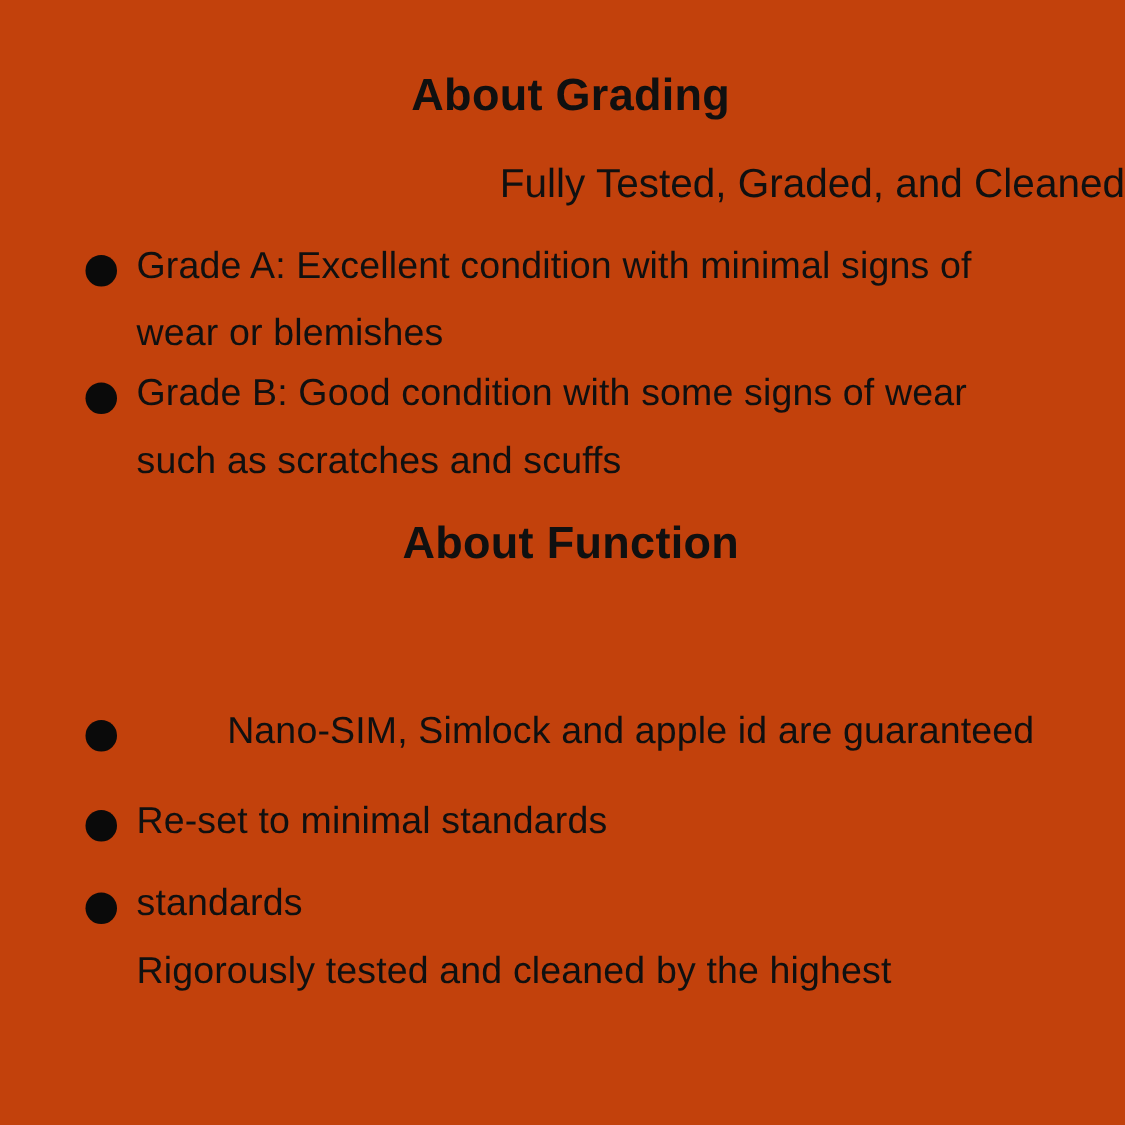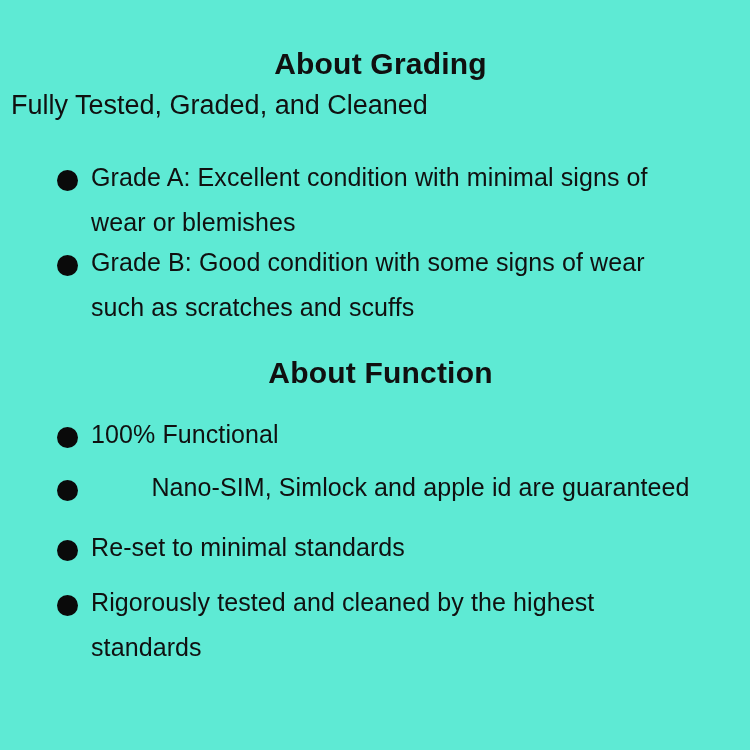--- a/index.html
+++ b/index.html
@@ -4,48 +4,48 @@
 <style>
   html, body {
     margin: 0;
     padding: 0;
     background: #ffffff;
   }
   .page {
     position: relative;
     width: 750px;
     height: 750px;
-    background: #5eead4;
+    background: #c2410c;
     font-family: "Liberation Sans", "DejaVu Sans", sans-serif;
     color: #101010;
     overflow: hidden;
   }
   .heading {
     position: absolute;
     left: 0;
     width: 100%;
     box-sizing: border-box;
     padding-left: 11px;           
     text-align: center;
     font-size: 30px;
     font-weight: bold;
     line-height: 36px;
     letter-spacing: 0.2px;
     white-space: nowrap;
   }
   .heading.grading { top: 46px; }
-  .heading.function { top: 355px; }
+  .heading.function { top: 345px; }
   .subtitle {
     position: absolute;
     left: 0;
-    top: 88px;
+    top: 105px;
     width: 100%;
     box-sizing: border-box;
     padding-left: 11px;
-    text-align: left;
+    text-align: right;
     font-size: 27px;
     font-weight: normal;
     line-height: 34px;
     white-space: nowrap;
   }
   .bullet-item {
     position: absolute;
     left: 57px;
     right: 0;
   }
@@ -92,42 +92,36 @@
   <div class="bullet-item item-gb">
     <span class="dot"></span>
     <div class="lines">
       <div>Grade B: Good condition with some signs of wear</div>
       <div>such as scratches and scuffs</div>
     </div>
   </div>
 
   <div class="heading function">About Function</div>
 
-  <div class="bullet-item item-f1">
-    <span class="dot"></span>
-    <div class="lines">
-      <div>100% Functional</div>
-    </div>
-  </div>
 
   <div class="bullet-item item-f2">
     <span class="dot"></span>
     <div class="lines">
       <div>Nano-SIM, Simlock and apple id are guaranteed</div>
     </div>
   </div>
 
   <div class="bullet-item item-f3">
     <span class="dot"></span>
     <div class="lines">
       <div>Re-set to minimal standards</div>
     </div>
   </div>
 
   <div class="bullet-item item-f4">
     <span class="dot"></span>
     <div class="lines">
+      <div>standards</div>
       <div>Rigorously tested and cleaned by the highest</div>
-      <div>standards</div>
     </div>
   </div>
 
 </div>
 
 </body></html>

